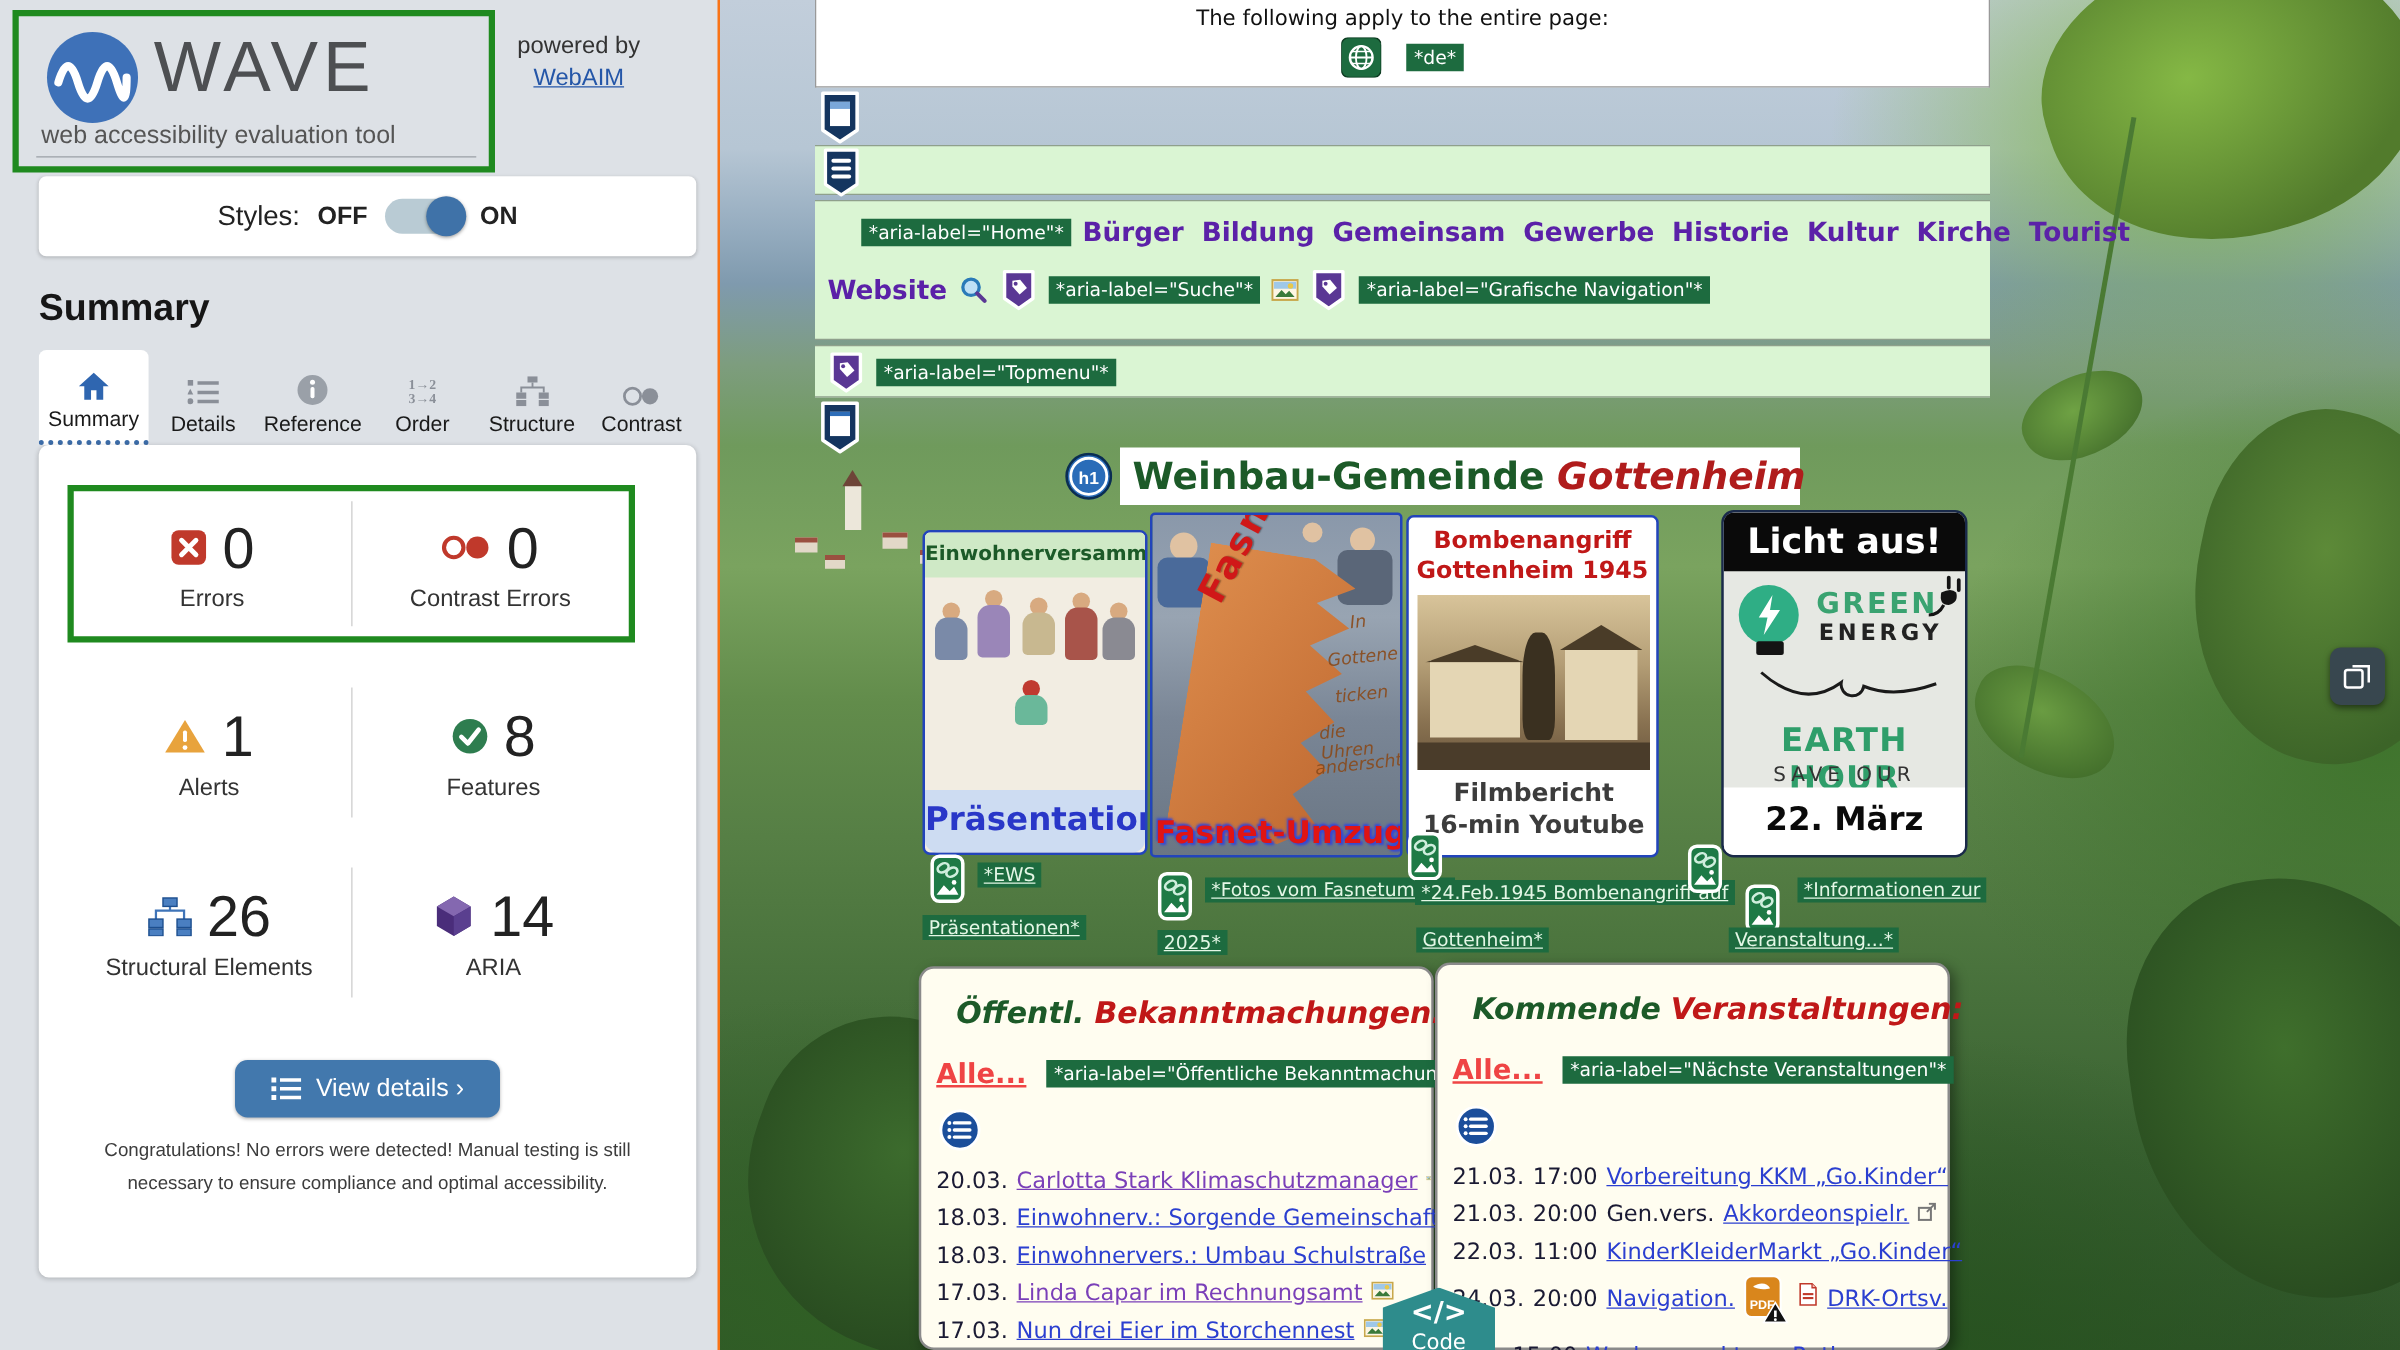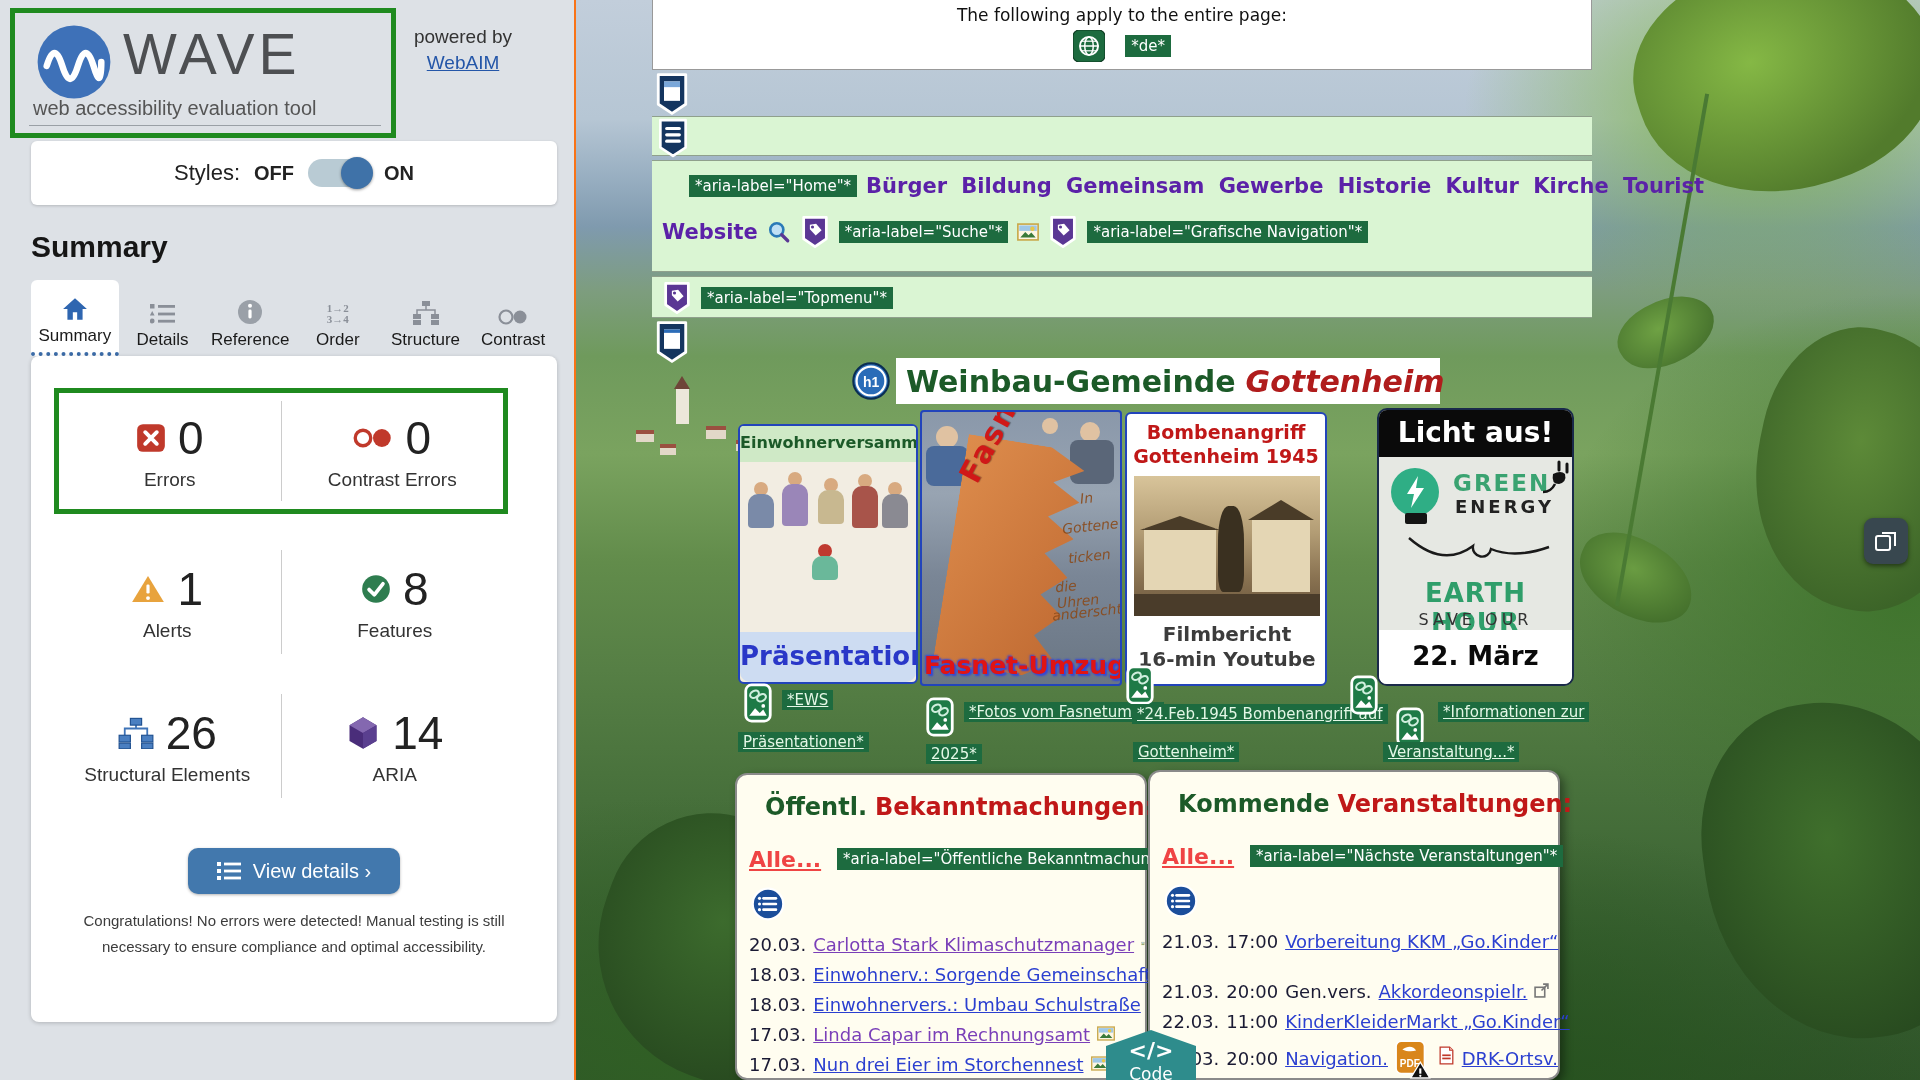--- a/index.html
+++ b/index.html
@@ -103,30 +103,30 @@
   #card4 .title { height:47px; background:#0a0a0a; color:#fff; font-weight:bold; font-size:28px; text-align:center; line-height:45px; }
   #bulb { position:absolute; left:12px; top:58px; width:48px; height:48px; border-radius:50%; background:#2fae85; }
   #bulb-base { position:absolute; left:26px; top:103px; width:22px; height:11px; background:#141414; border-radius:2px; }
   #brand1 { position:absolute; left:74px; top:60px; font-size:23px; color:#3aa371; letter-spacing:2px; font-weight:bold; }
   #brand2 { position:absolute; left:76px; top:86px; font-size:18px; color:#222; letter-spacing:3px; font-weight:bold; }
   #event-line { position:absolute; left:0; top:168px; width:100%; text-align:center; font-size:26px; font-weight:bold; color:#2f9e6a; letter-spacing:1px; }
   #tagline { position:absolute; left:0; top:200px; width:100%; text-align:center; font-size:16px; letter-spacing:4px; color:#333; }
   #card4 .timebar { position:absolute; left:0; bottom:0; width:100%; height:54px; background:#fff; text-align:center; font-size:26px; font-weight:bold; color:#0a0a0a; line-height:52px; }
 
   .panel { position:absolute; width:412px; background:#fffdf0; border:2px solid #8a8a8a; border-radius:12px; box-shadow:4px 4px 10px rgba(0,0,0,.4); }
-  .panel .h2row { display:flex; gap:10px; padding:18px 0 0 18px; }
+  .panel .h2row { display:flex; align-items:center; gap:10px; padding:18px 0 0 18px;font-style:italic; }
   .panel .h2g { font-size:24px; font-weight:bold; color:#1c5a28; white-space:nowrap; }
   .panel .h2r { font-size:24px; font-weight:bold; color:#c01818; margin-left:-2px; white-space:nowrap; }
   .panel .allrow { display:flex; align-items:center; gap:8px; padding:14px 0 0 12px; }
   .alle { font-size:22px; font-weight:bold; color:#ef4444; text-decoration:underline; cursor:pointer; }
   .panel .licon { padding:10px 0 0 14px; }
   .brow { display:flex; align-items:baseline; gap:7px; padding-left:12px; margin-top:9px; white-space:nowrap; }
   .bdate { font-size:18px; color:#1a1a33; }
   .btime { font-size:18px; color:#1a1a33; }
-  .bprefix { font-size:18px; color:#1a1a33;margin-top:20px; }
+  .bprefix { font-size:18px; color:#1a1a33; }
   .blink { font-size:18px; text-decoration:underline; cursor:pointer; }
   .blink.purple { color:#7a3fb8; }
   .blink.blue { color:#2b3fd0; }
 
   #code-btn { position:absolute; left:1106px; top:1030px; width:90px; height:62px; background:#2e8c8c; clip-path:polygon(50% 0,100% 26%,100% 100%,0 100%,0 26%); text-align:center; color:#fff; cursor:pointer; }
   #code-btn .glyph { font-size:22px; font-weight:bold; margin-top:8px; }
   #code-btn .clabel { font-size:17px; margin-top:1px; }
 
   #float-btn { position:absolute; left:1864px; top:518px; width:44px; height:46px; background:#38474f; border-radius:9px; display:flex; align-items:center; justify-content:center; box-shadow:0 2px 5px rgba(0,0,0,.5); cursor:pointer; }
 

